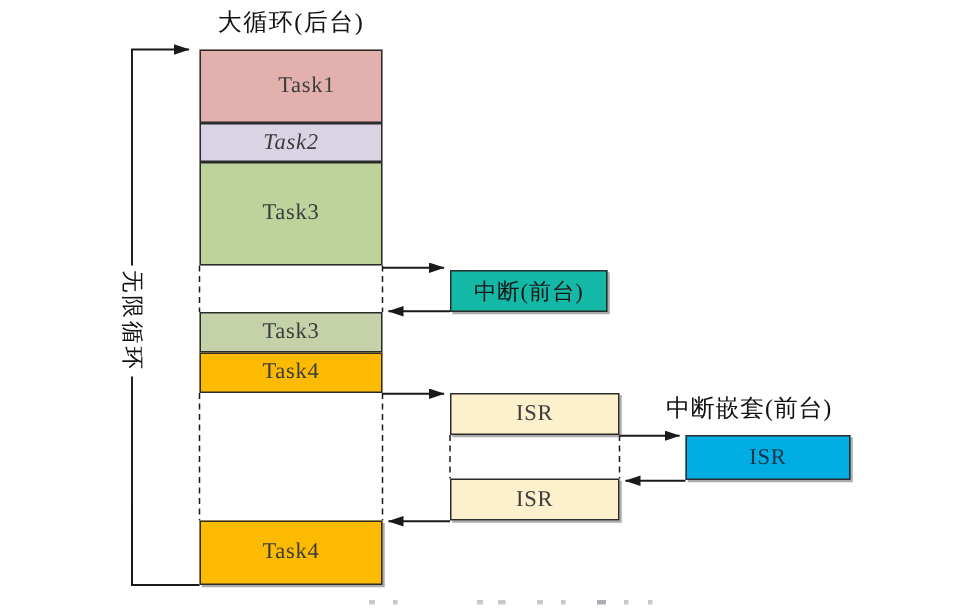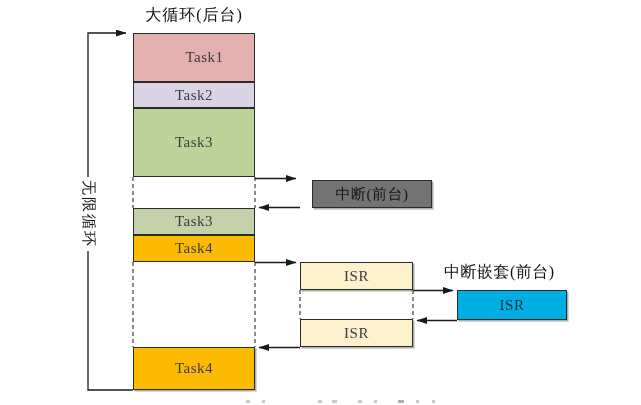--- a/index.html
+++ b/index.html
@@ -66,37 +66,37 @@
 
     <path d="M300,347.5 L259,347.5" fill="none" stroke="#1a1a1a" stroke-width="1.3" marker-end="url(#ah)"></path>
   </svg>
 
   <div class="title">大循环(后台)</div>
   <div class="loop-label">无限循环</div>
 
   <div class="box" style="left: 133px; top: 33px; width: 122px; height: 49px; background-color: rgb(227, 177, 173); padding-left: 21px;">
     <span>Task1</span>
   </div>
-  <div class="box" style="left: 133px; top: 82px; width: 122px; height: 26px; background-color: rgb(217, 211, 228);">
+  <div class="box" style="left: 133px; top: 82px; width: 122px; height: 26px; background-color: rgb(217, 211, 228); font-style: italic;">
     <span>Task2</span>
   </div>
   <div class="box" style="left: 133px; top: 108px; width: 122px; height: 69px; background-color: rgb(189, 211, 155);">
     <span>Task3</span>
   </div>
   <div class="box" style="left: 133px; top: 208px; width: 122px; height: 27px; background-color: rgb(196, 209, 169);">
     <span>Task3</span>
   </div>
   <div class="box" style="left: 133px; top: 235px; width: 122px; height: 27px; background-color: rgb(252, 187, 0);">
     <span>Task4</span>
   </div>
   <div class="box shadowed" style="left: 133px; top: 347px; width: 122px; height: 43px; background-color: rgb(252, 187, 0);">
     <span>Task4</span>
   </div>
 
-  <div class="box shadowed cn" style="left: 312px; top: 180px; width: 120px; height: 28px; background-color: #737373;">
+  <div class="box shadowed cn" style="left: 300px; top: 180px; width: 105px; height: 28px; background-color: #14b8a6;">
     <span>中断(前台)</span>
   </div>
   <div class="box shadowed" style="left: 300px; top: 262px; width: 113px; height: 28px; background-color: rgb(253, 240, 205);">
     <span>ISR</span>
   </div>
   <div class="box shadowed" style="left: 300px; top: 319px; width: 113px; height: 28px; background-color: rgb(253, 240, 205);">
     <span>ISR</span>
   </div>
 
   <div class="nested-title">中断嵌套(前台)</div>

